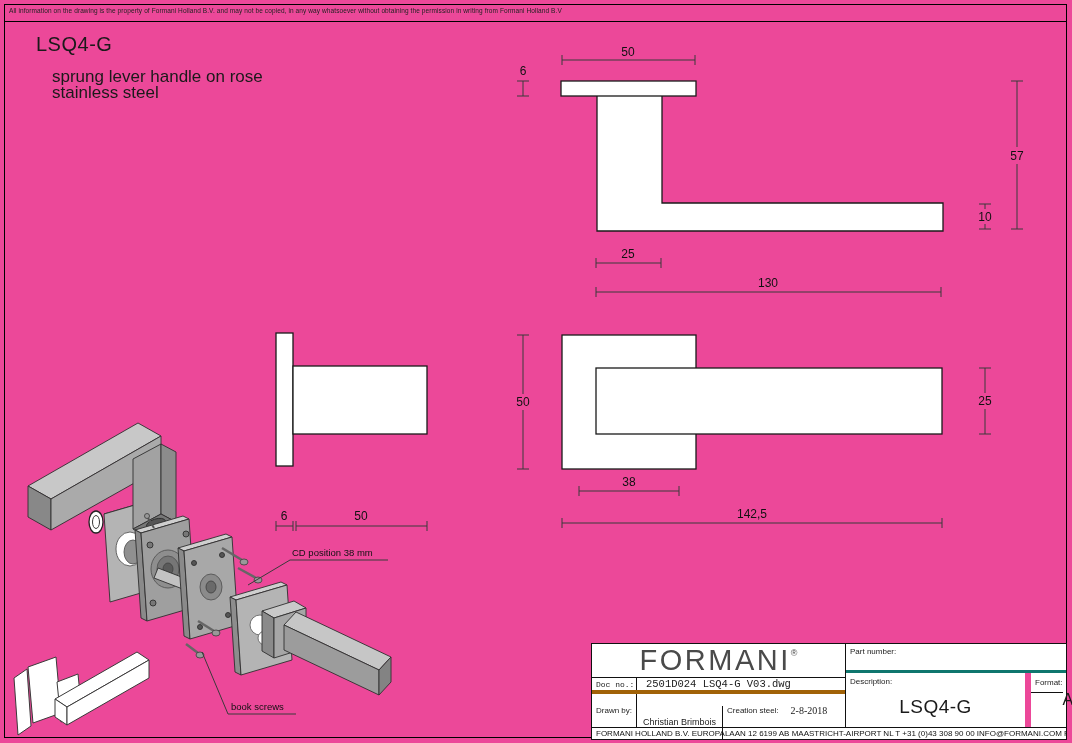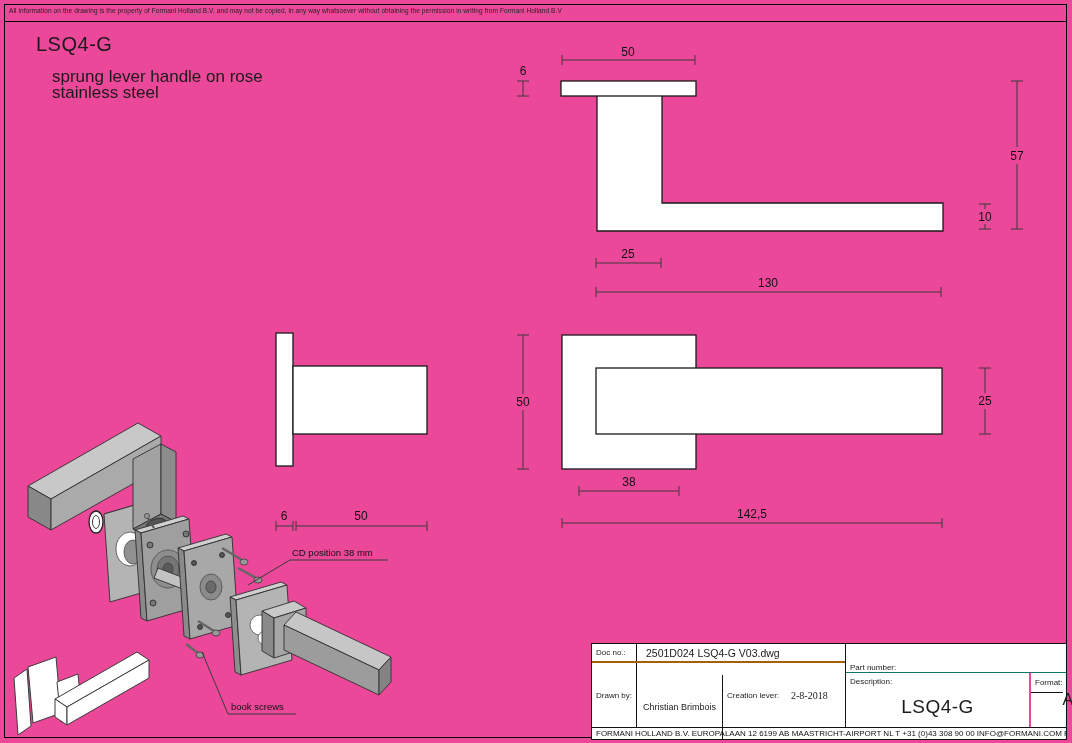--- a/index.html
+++ b/index.html
@@ -17,33 +17,33 @@
   svg .ann{font-size:9.5px;}
   
   .tb{left:591px;top:643px;width:476px;height:97px;border:1.2px solid #111;box-sizing:border-box;display:flex;flex-direction:column;background:#fff;}
   .tb-main{flex:1;display:flex;min-height:0;}
   .tb-left{width:254px;border-right:1px solid #111;display:flex;flex-direction:column;box-sizing:border-box;}
   .tb-right{flex:1;display:flex;flex-direction:column;box-sizing:border-box;}
   .tb-logo{height:48px;border-bottom:1px solid #111;display:flex;align-items:center;justify-content:center;}
   .logo-text{font-size:29px;font-weight:300;letter-spacing:2.5px;color:#4a4a4a;transform:scaleY(1.04);}
   .logo-text sup{font-size:9px;letter-spacing:0;vertical-align:14px;}
   .tb-row{display:flex;box-sizing:border-box;align-items:center;}
-  .tb-docrow{height:19px;border-bottom:2px solid #a16207;}
+  .tb-docrow{height:19px;border-bottom:4px solid #a16207;font-family:Liberation Mono, monospace;}
   .tb-drawnrow{flex:1;}
   .tb-lbl{font-size:8px;color:#222;padding-left:4px;box-sizing:border-box;}
   .cell-brd{border-right:1px solid #111;height:100%;display:flex;align-items:center;}
   .w44{width:44px;}
   .w85{width:85px;margin-top:23px;}
   .docval{font-size:10.5px;padding-left:9px;}
   .drawnval{font-size:9px;padding-left:6px;}
   .dateval{font-size:10px;margin-left:12px;font-family:Liberation Serif, serif;}
-  .tb-partrow{height:29px;border-bottom:1px solid #0f766e;align-items:flex-end;}
+  .tb-partrow{height:29px;border-bottom:3px solid #0f766e;align-items:flex-start;}
   .tb-partrow .tb-lbl{padding-top:3px;}
   .tb-descwrap{flex:1;display:flex;min-height:0;}
-  .tb-desc{flex:1;border-right:2px solid #ec4899;position:relative;}
+  .tb-desc{flex:1;border-right:6px solid #ec4899;position:relative;}
   .tb-desc .tb-lbl{position:absolute;top:4px;left:0;}
   .desc-big{position:absolute;left:0;right:0;top:14px;bottom:0;display:flex;align-items:center;justify-content:center;font-size:19px;letter-spacing:.5px;}
   .tb-format{width:35px;display:flex;flex-direction:row;}
   .fmt-lblcell{height:19px;border-bottom:1px solid #111;display:flex;align-items:center;}
   .fmt-val{flex:1;display:flex;align-items:center;justify-content:center;font-size:16px;}
   .tb-footer{height:12px;border-top:1px solid #111;display:flex;align-items:center;font-size:8px;white-space:nowrap;padding-left:4px;box-sizing:border-box;overflow:hidden;letter-spacing:0px;color:#111;}
 </style>
 </head>
 <body>
 
@@ -248,34 +248,37 @@
       <text class="ann" x="292" y="556">CD position 38 mm</text>
       <line x1="228" y1="714" x2="202" y2="652" stroke="#3a3a3a" stroke-width="1"></line>
       <line x1="228" y1="714" x2="296" y2="714" stroke="#3a3a3a" stroke-width="1"></line>
       <text class="ann" x="231" y="710">book screws</text>
     </g>
   </svg>
 
   <div class="abs tb">
     <div class="tb-main">
       <div class="tb-left">
+        <div class="tb-logo">
+          <div class="logo-text"><span>FORMANI</span><sup>®</sup></div>
+        </div>
         <div class="tb-row tb-docrow">
           <div class="cell-brd w44">
               <span class="tb-lbl">Doc no.:</span>
             </div>
           <div class="docval">2501D024 LSQ4-G V03.dwg</div>
         </div>
         <div class="tb-row tb-drawnrow">
           <div class="cell-brd w44">
               <span class="tb-lbl">Drawn by:</span>
             </div>
           <div class="cell-brd w85">
               <span class="drawnval">Christian Brimbois</span>
             </div>
-          <span class="tb-lbl">Creation lever:</span>
+          <span class="tb-lbl">Creation steel:</span>
           <span class="dateval">2-8-2018</span>
         </div>
       </div>
       <div class="tb-right">
         <div class="tb-row tb-partrow">
           <span class="tb-lbl">Part number:</span>
           <span></span>
         </div>
         <div class="tb-descwrap">
           <div class="tb-desc">

